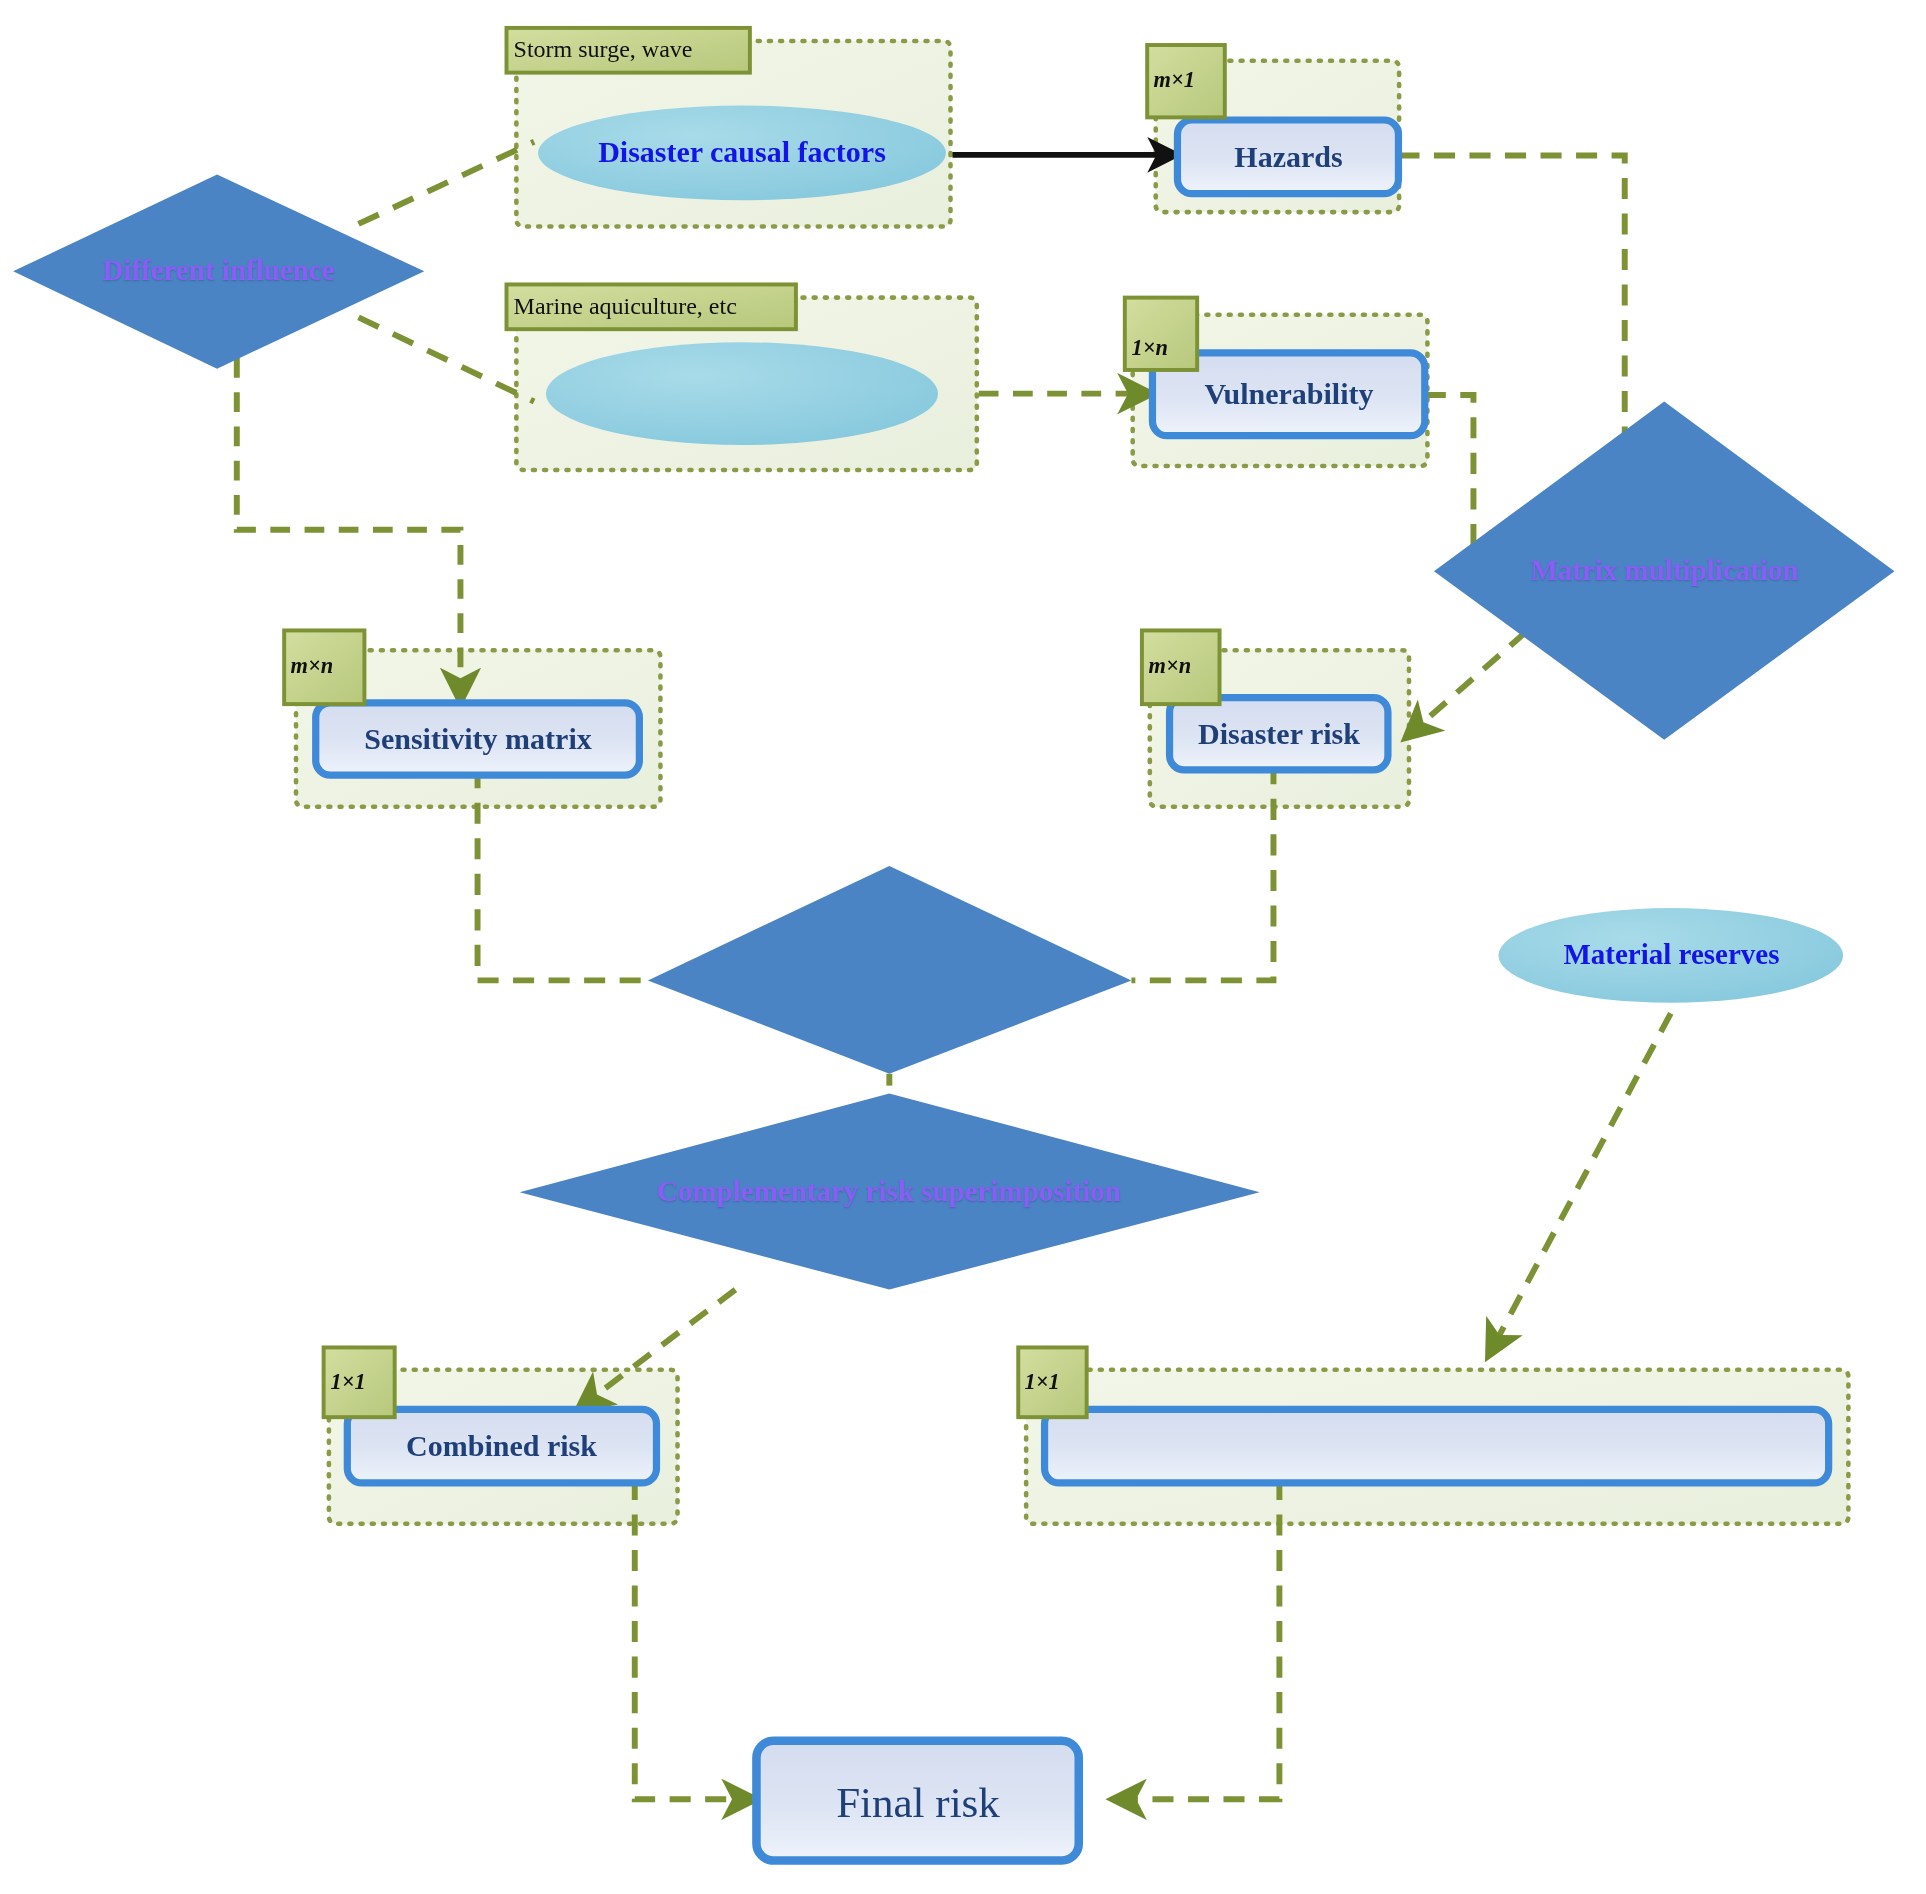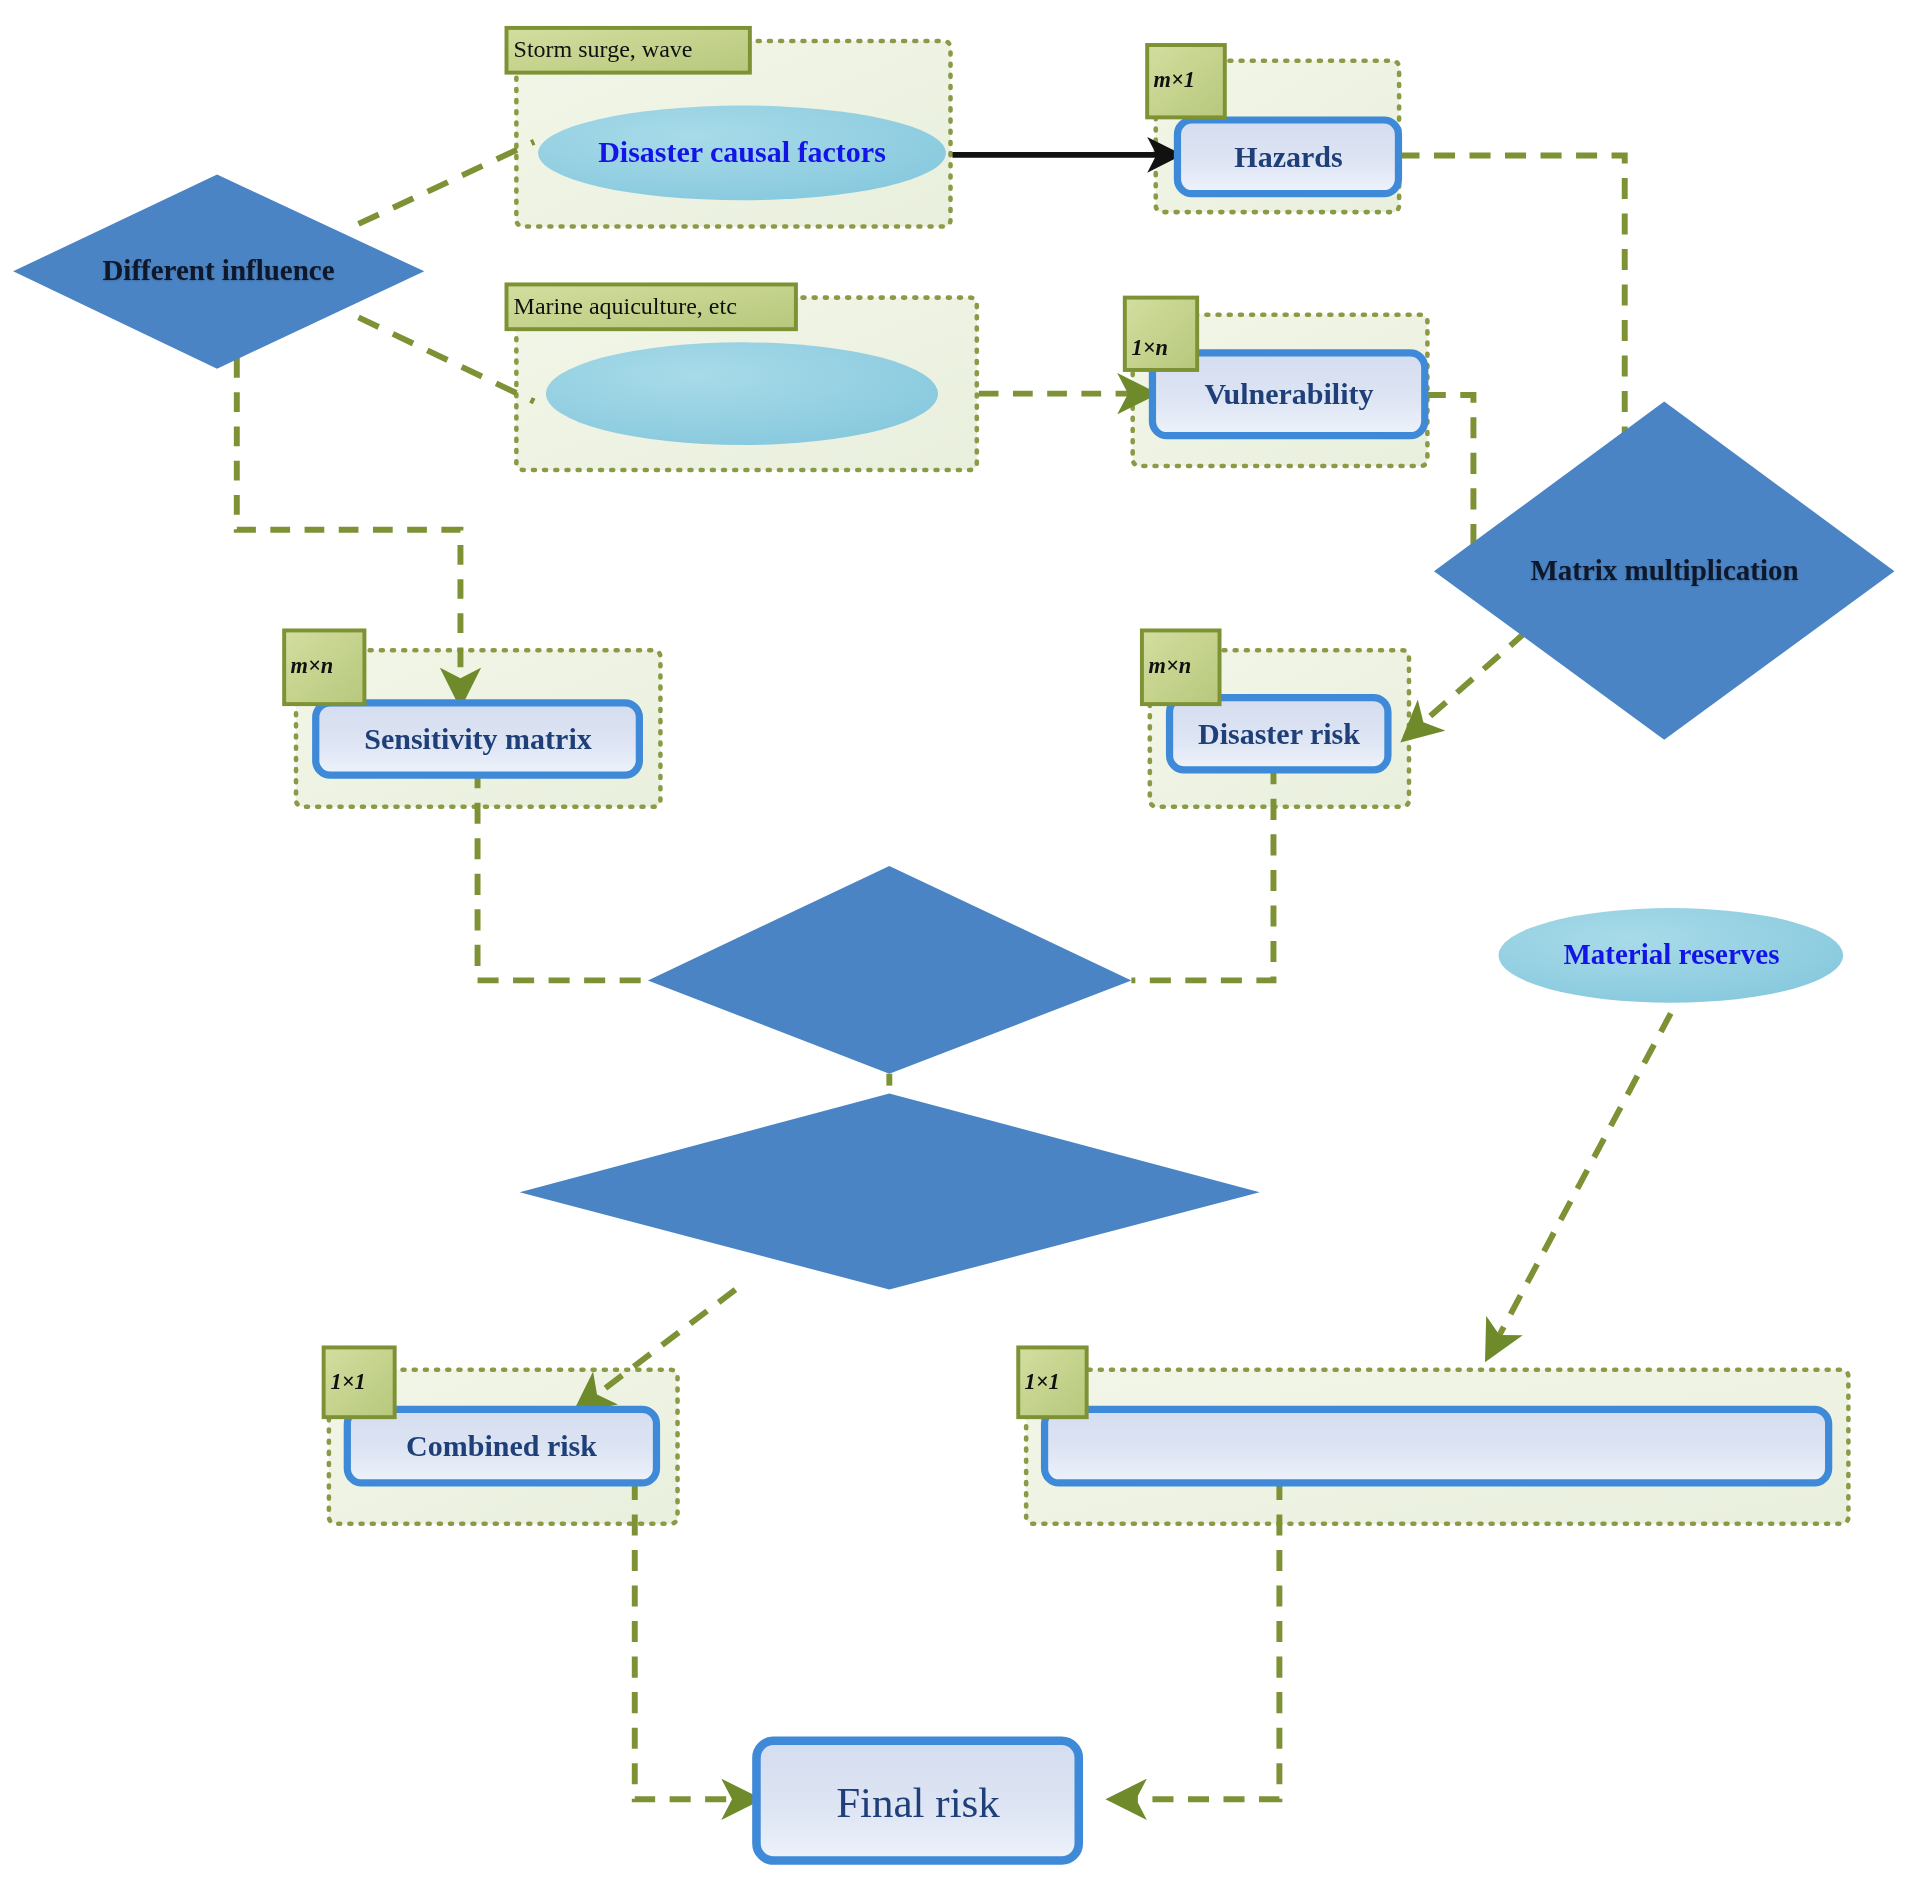--- a/index.html
+++ b/index.html
@@ -15,21 +15,21 @@
   .node-label{
     position:absolute;
     display:flex;
     align-items:center;
     justify-content:center;
     text-align:center;
     pointer-events:none;
     line-height:1.1;
   }
   .diamond-text{
-    color:#0f172a;
+    color:#8b5cf6;
     font-weight:700;
     font-size:29px;
     text-shadow:0 1.3px 2px rgba(0,0,0,.18);
   }
   .ellipse-text{
     color:#1414e6;
     font-weight:700;
     font-size:30px;
   }
   .box-text{
@@ -157,20 +157,21 @@
       <rect x="492" y="2048" width="108" height="106" fill="url(#gTag)" stroke="#7d9235" stroke-width="6"></rect>
       <rect x="1548" y="2048" width="104" height="106" fill="url(#gTag)" stroke="#7d9235" stroke-width="6"></rect>
     </g>
   </svg>
 
   <div class="node-label diamond-text" style="left:13px;top:251px;width:411px;height:39px;">Different influence</div>
 
   <div class="node-label diamond-text" style="left:1467px;top:551px;width:395px;height:39px;">Matrix multiplication</div>
 
 
+  <div class="node-label diamond-text" style="left:534px;top:1172px;width:710px;height:39px;">Complementary risk superimposition</div>
 
   <div class="node-label ellipse-text" style="left:538px;top:130px;width:408px;height:43px;">Disaster causal factors</div>
 
 
   <div class="node-label ellipse-text" style="left:1499px;top:934px;width:345px;height:41px;font-size:29px;">Material reserves</div>
 
   <div class="node-label box-text" style="left:1178px;top:137px;width:221px;height:39px;">Hazards</div>
 
   <div class="node-label box-text" style="left:1153px;top:374px;width:272px;height:39px;">Vulnerability</div>
 

